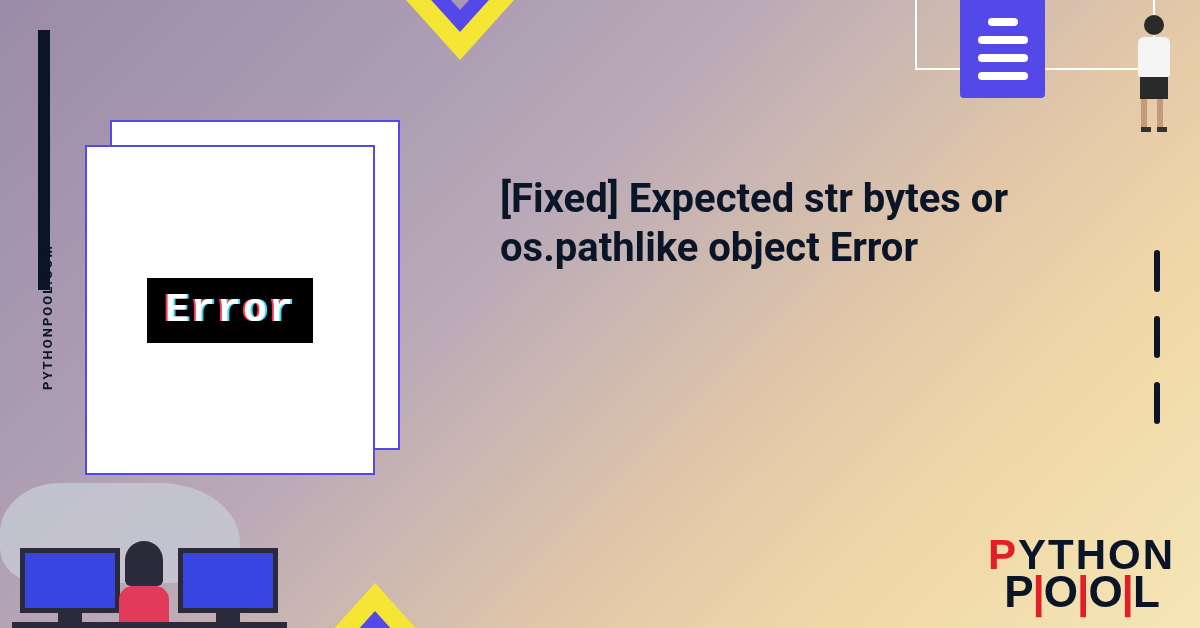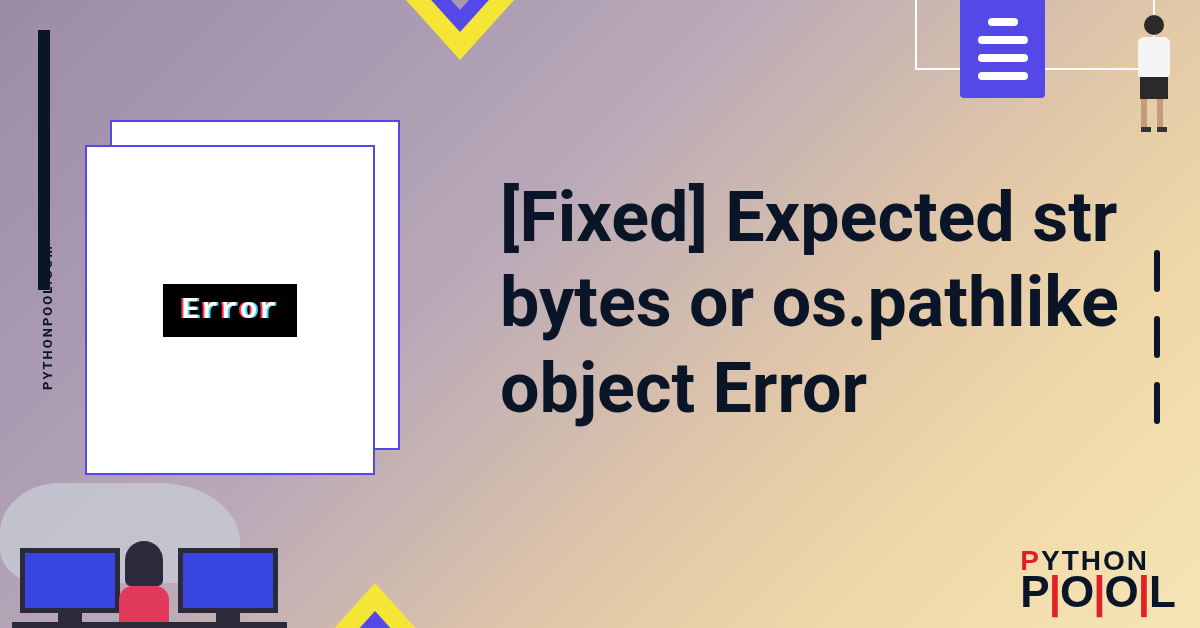--- a/index.html
+++ b/index.html
@@ -120,34 +120,34 @@
       background: #fff;
       border: 2px solid #5449e8;
       display: flex;
       align-items: center;
       justify-content: center;
     }
     .error-badge {
       background: #000;
       padding: 10px 18px;
       font-family: 'Courier New', monospace;
-      font-size: 29px;
+      font-size: 40px;
       font-weight: bold;
       color: #fff;
       text-shadow: -2px 0 #ff3355, 2px 0 #33ddff;
       letter-spacing: 2px;
     }
     
     
     .main-title {
       position: absolute;
       left: 500px;
       top: 175px;
       width: 660px;
-      font-size: 70px;
+      font-size: 40px;
       font-weight: 700;
       line-height: 1.22;
       color: #0a1528;
     }
     
     
     .right-dashes {
       position: absolute;
       right: 40px;
       top: 250px;
@@ -306,21 +306,21 @@
     
     .logo {
       position: absolute;
       bottom: 18px;
       right: 25px;
       font-family: Arial, sans-serif;
       font-weight: 900;
       text-align: left;
     }
     .logo-top {
-      font-size: 28px;
+      font-size: 42px;
       letter-spacing: 2px;
       line-height: 0.85;
     }
     .logo-top .p1 { color: #e01f26; }
     .logo-top .rest { color: #0a1528; }
     .logo-bottom {
       font-size: 44px;
       line-height: 0.85;
       color: #0a1528;
       letter-spacing: -1px;

